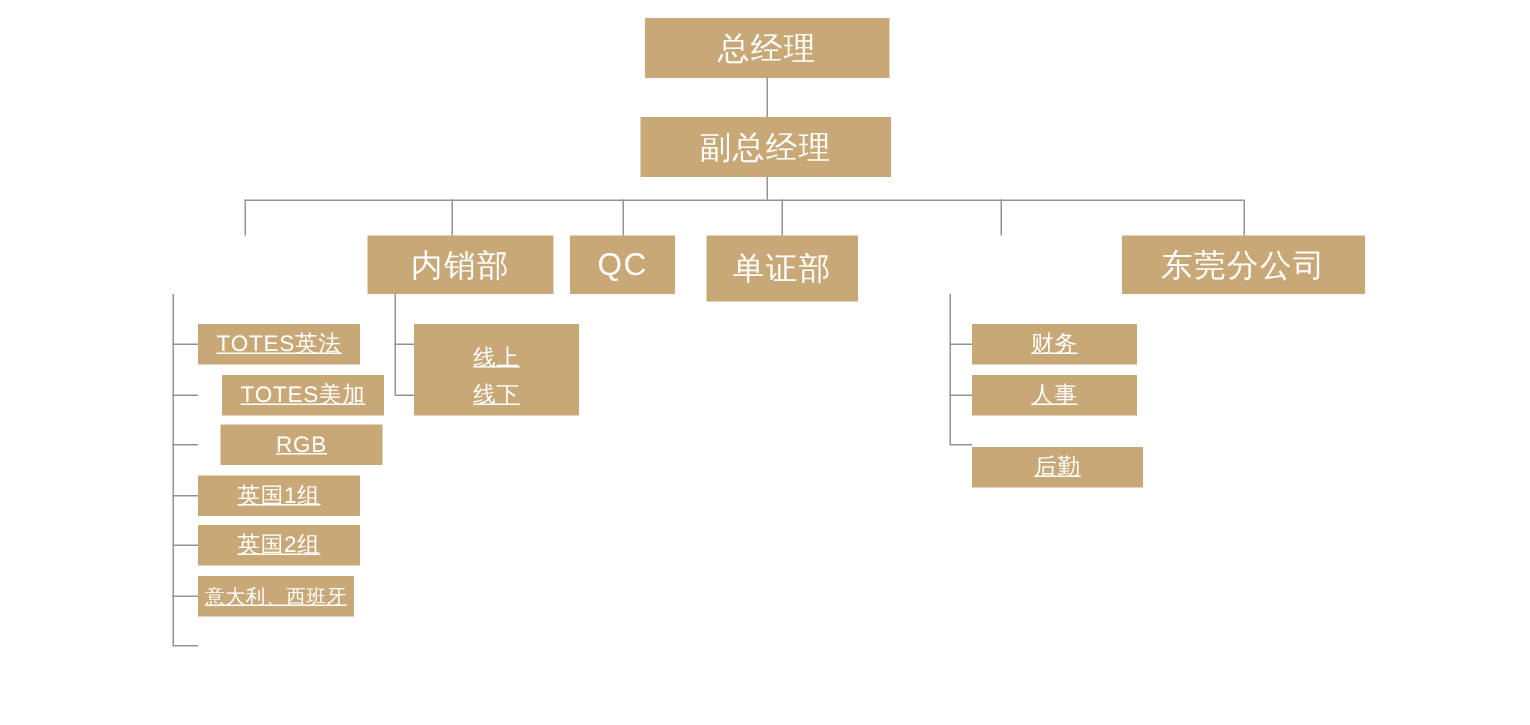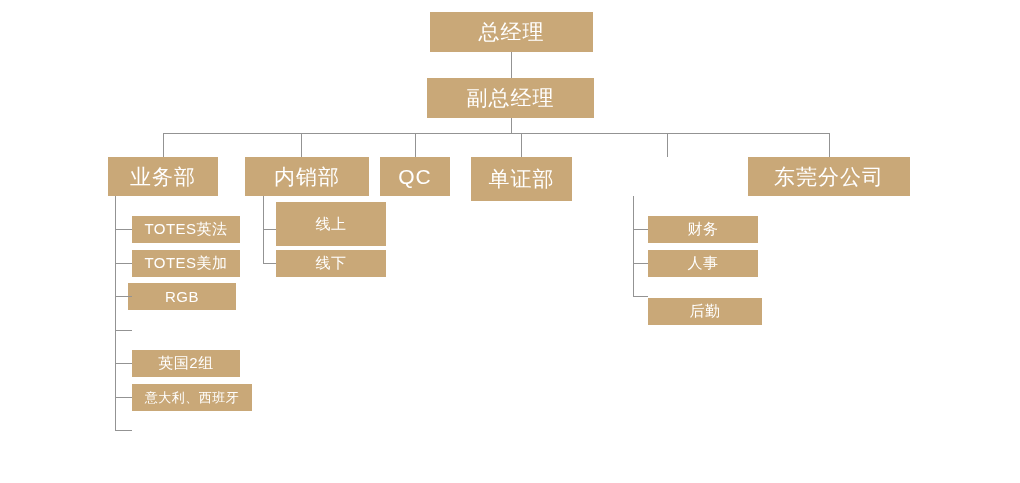--- a/index.html
+++ b/index.html
@@ -22,51 +22,51 @@
     position: absolute;
     background: var(--box);
     color: var(--text);
     display: flex;
     align-items: center;
     justify-content: center;
     white-space: nowrap;
     letter-spacing: 1px;
   }
   .lvl1 { font-size: 21px; }
-  .child { font-size: 15px; letter-spacing: 0.5px; }
+  .child { font-size: 15px; letter-spacing: 0.5px; text-decoration: underline; }
   .child.small { font-size: 13px; }
   .line {
     position: absolute;
     background: var(--line);
   }
   .v { width: 1px; }
   .h { height: 1px; }
 </style>
 </head>
 <body>
 
 <div class="stage">
 
   <div class="node lvl1" style="left:430px;top:12px;width:163px;height:40px">总经理</div>
 
   <div class="node lvl1" style="left:427px;top:78px;width:167px;height:40px">副总经理</div>
 
-  <div class="node lvl1" style="left:108px;top:157px;width:110px;height:39px">业务部</div>
   <div class="node lvl1" style="left:245px;top:157px;width:124px;height:39px">内销部</div>
   <div class="node lvl1" style="left:380px;top:157px;width:70px;height:39px">QC</div>
   <div class="node lvl1" style="left:471px;top:157px;width:101px;height:44px">单证部</div>
   <div class="node lvl1" style="left:748px;top:157px;width:162px;height:39px">东莞分公司</div>
 
   <div class="node child" style="left:132px;top:216px;width:108px;height:27px">TOTES英法</div>
-  <div class="node child" style="left:132px;top:250px;width:108px;height:27px">TOTES美加</div>
-  <div class="node child" style="left:128px;top:283px;width:108px;height:27px">RGB</div>
+  <div class="node child" style="left:148px;top:250px;width:108px;height:27px">TOTES美加</div>
+  <div class="node child" style="left:147px;top:283px;width:108px;height:27px">RGB</div>
+  <div class="node child" style="left:132px;top:317px;width:108px;height:27px">英国1组</div>
   <div class="node child" style="left:132px;top:350px;width:108px;height:27px">英国2组</div>
-  <div class="node child small" style="left:132px;top:384px;width:120px;height:27px">意大利、西班牙</div>
+  <div class="node child small" style="left:132px;top:384px;width:104px;height:27px">意大利、西班牙</div>
 
-  <div class="node child" style="left:276px;top:202px;width:110px;height:44px">线上</div>
+  <div class="node child" style="left:276px;top:216px;width:110px;height:44px">线上</div>
   <div class="node child" style="left:276px;top:250px;width:110px;height:27px">线下</div>
 
   <div class="node child" style="left:648px;top:216px;width:110px;height:27px">财务</div>
   <div class="node child" style="left:648px;top:250px;width:110px;height:27px">人事</div>
   <div class="node child" style="left:648px;top:298px;width:114px;height:27px">后勤</div>
 
   <div class="line v" style="left:511px;top:52px;height:26px"></div>
 
   <div class="line v" style="left:511px;top:118px;height:15px"></div>
   <div class="line h" style="left:163px;top:133px;width:666px"></div>

